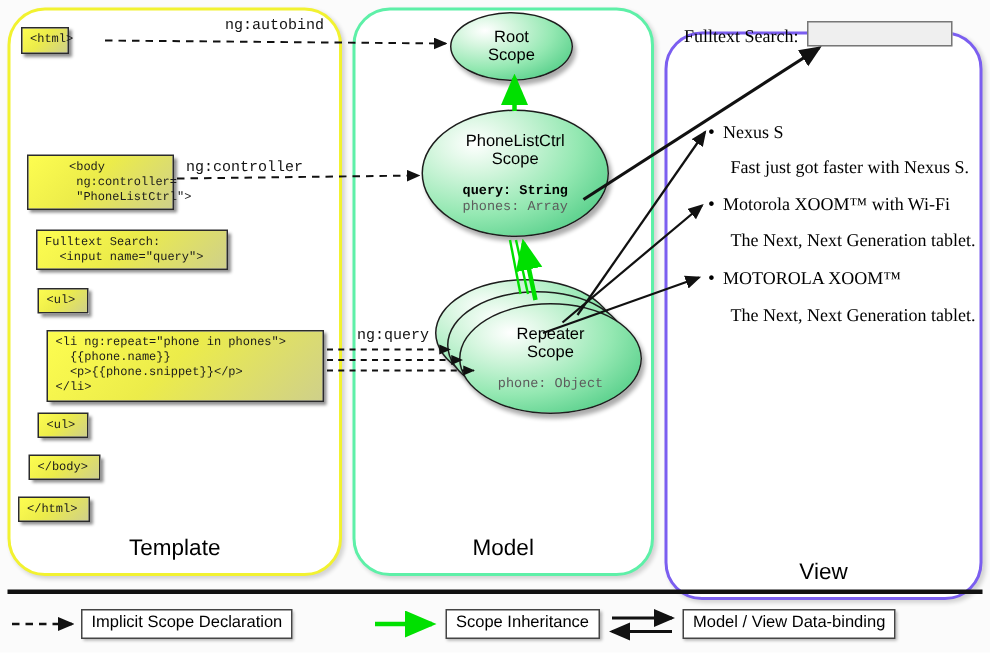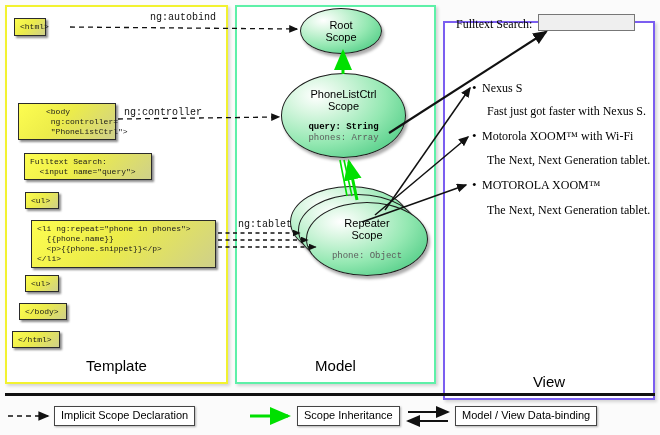--- a/index.html
+++ b/index.html
@@ -15,20 +15,21 @@
     font-family: "Liberation Sans", sans-serif;
     overflow: hidden;
   }
 
   
   .column {
     position: absolute;
     background: #ffffff;
     box-shadow: 2px 2px 3px rgba(0,0,0,0.16);
     box-sizing: border-box;
+    border-radius: 25px;
   }
   #col-template { left: 5px;   top: 5px; width: 223px; height: 379px; border: 2px solid #f2f230; }
   #col-model    { left: 235px; top: 5px; width: 201px; height: 379px; border: 2px solid #5ef0a8; }
   #col-view     { left: 443px; top: 5px; width: 212px; height: 379px; border: 2px solid #7b5ef0; margin-top: 16px; }
 
   .column-label {
     position: absolute;
     bottom: 8px;
     left: 0;
     width: 100%;
@@ -198,21 +199,21 @@
 &lt;/li&gt;</div>
 
   <div class="code-box" style="left:25px; top:275px; width:34px; height:17px;">&lt;ul&gt;</div>
 
   <div class="code-box" style="left:19px; top:303px; width:48px; height:17px;">&lt;/body&gt;</div>
 
   <div class="code-box" style="left:12px; top:331px; width:48px; height:17px;">&lt;/html&gt;</div>
 
   <div class="edge-label" style="left:150px; top:12px;">ng:autobind</div>
   <div class="edge-label" style="left:124px; top:107px;">ng:controller</div>
-  <div class="edge-label" style="left:238px; top:219px;">ng:tablet</div>
+  <div class="edge-label" style="left:238px; top:219px;">ng:query</div>
 
   <div class="scope" style="left:300px; top:8px; width:82px; height:46px;">
     <div class="scope-title">Root</div>
     <div class="scope-title">Scope</div>
   </div>
 
   <div class="scope" style="left:281px; top:73px; width:125px; height:85px;">
     <div class="scope-title">PhoneListCtrl</div>
     <div class="scope-title">Scope</div>
     <div class="scope-props">

